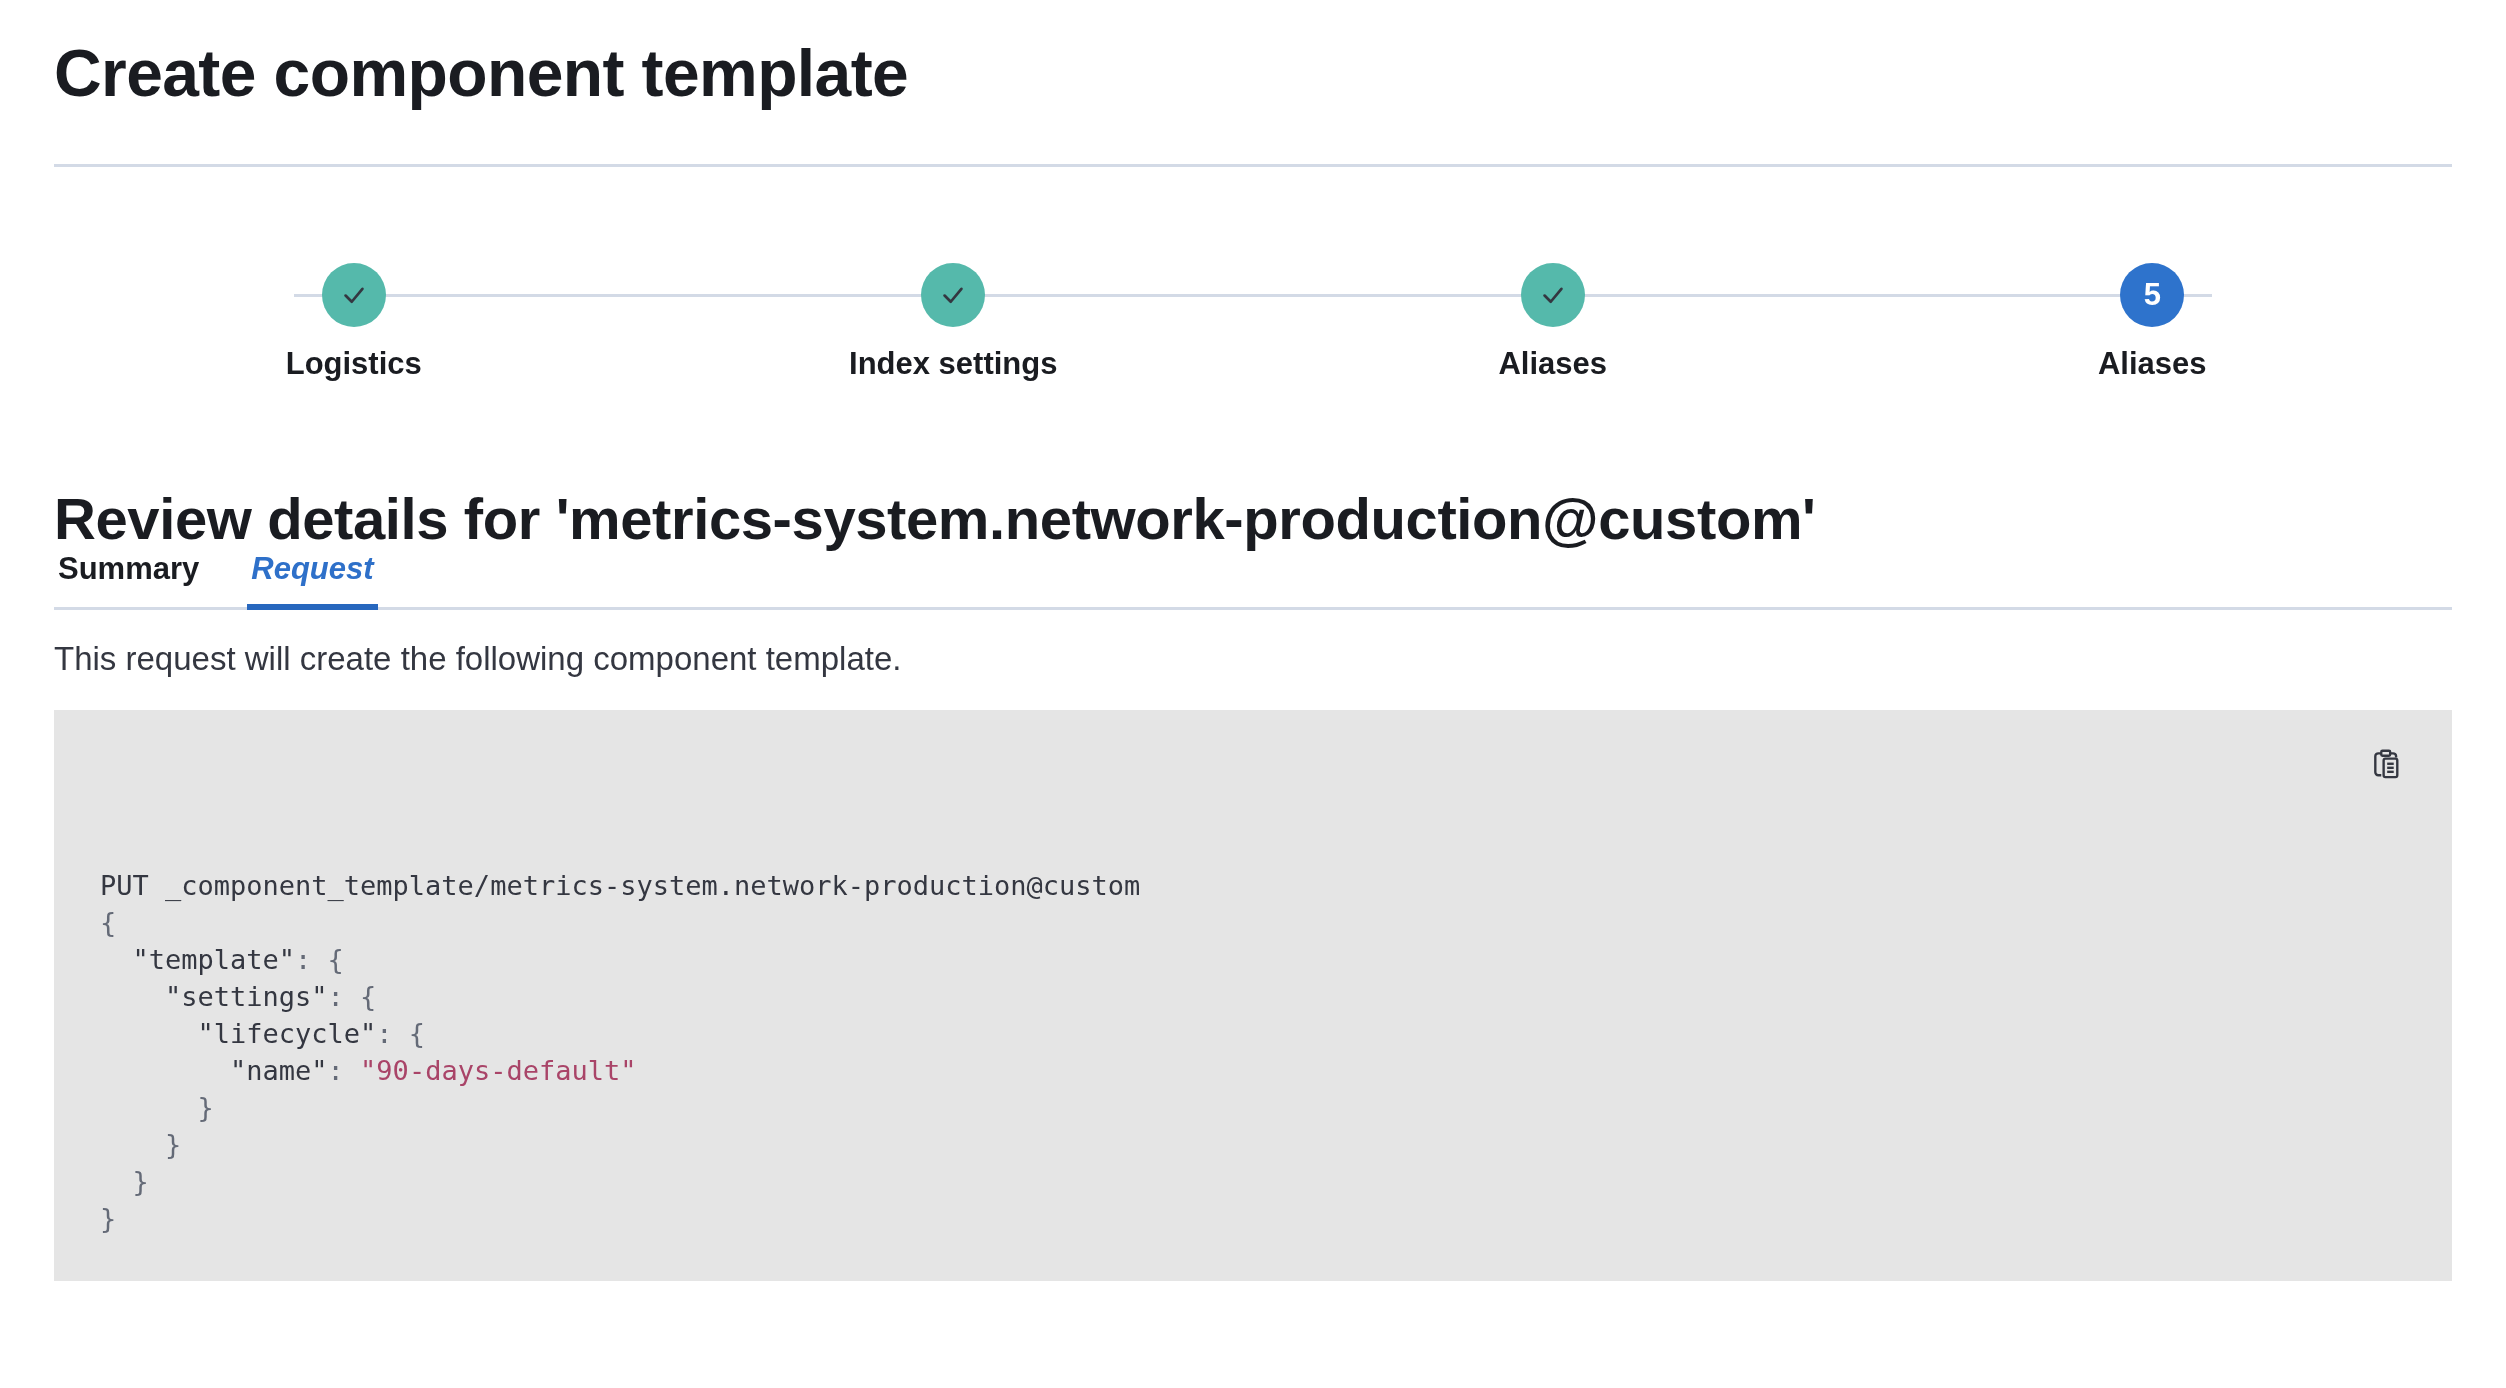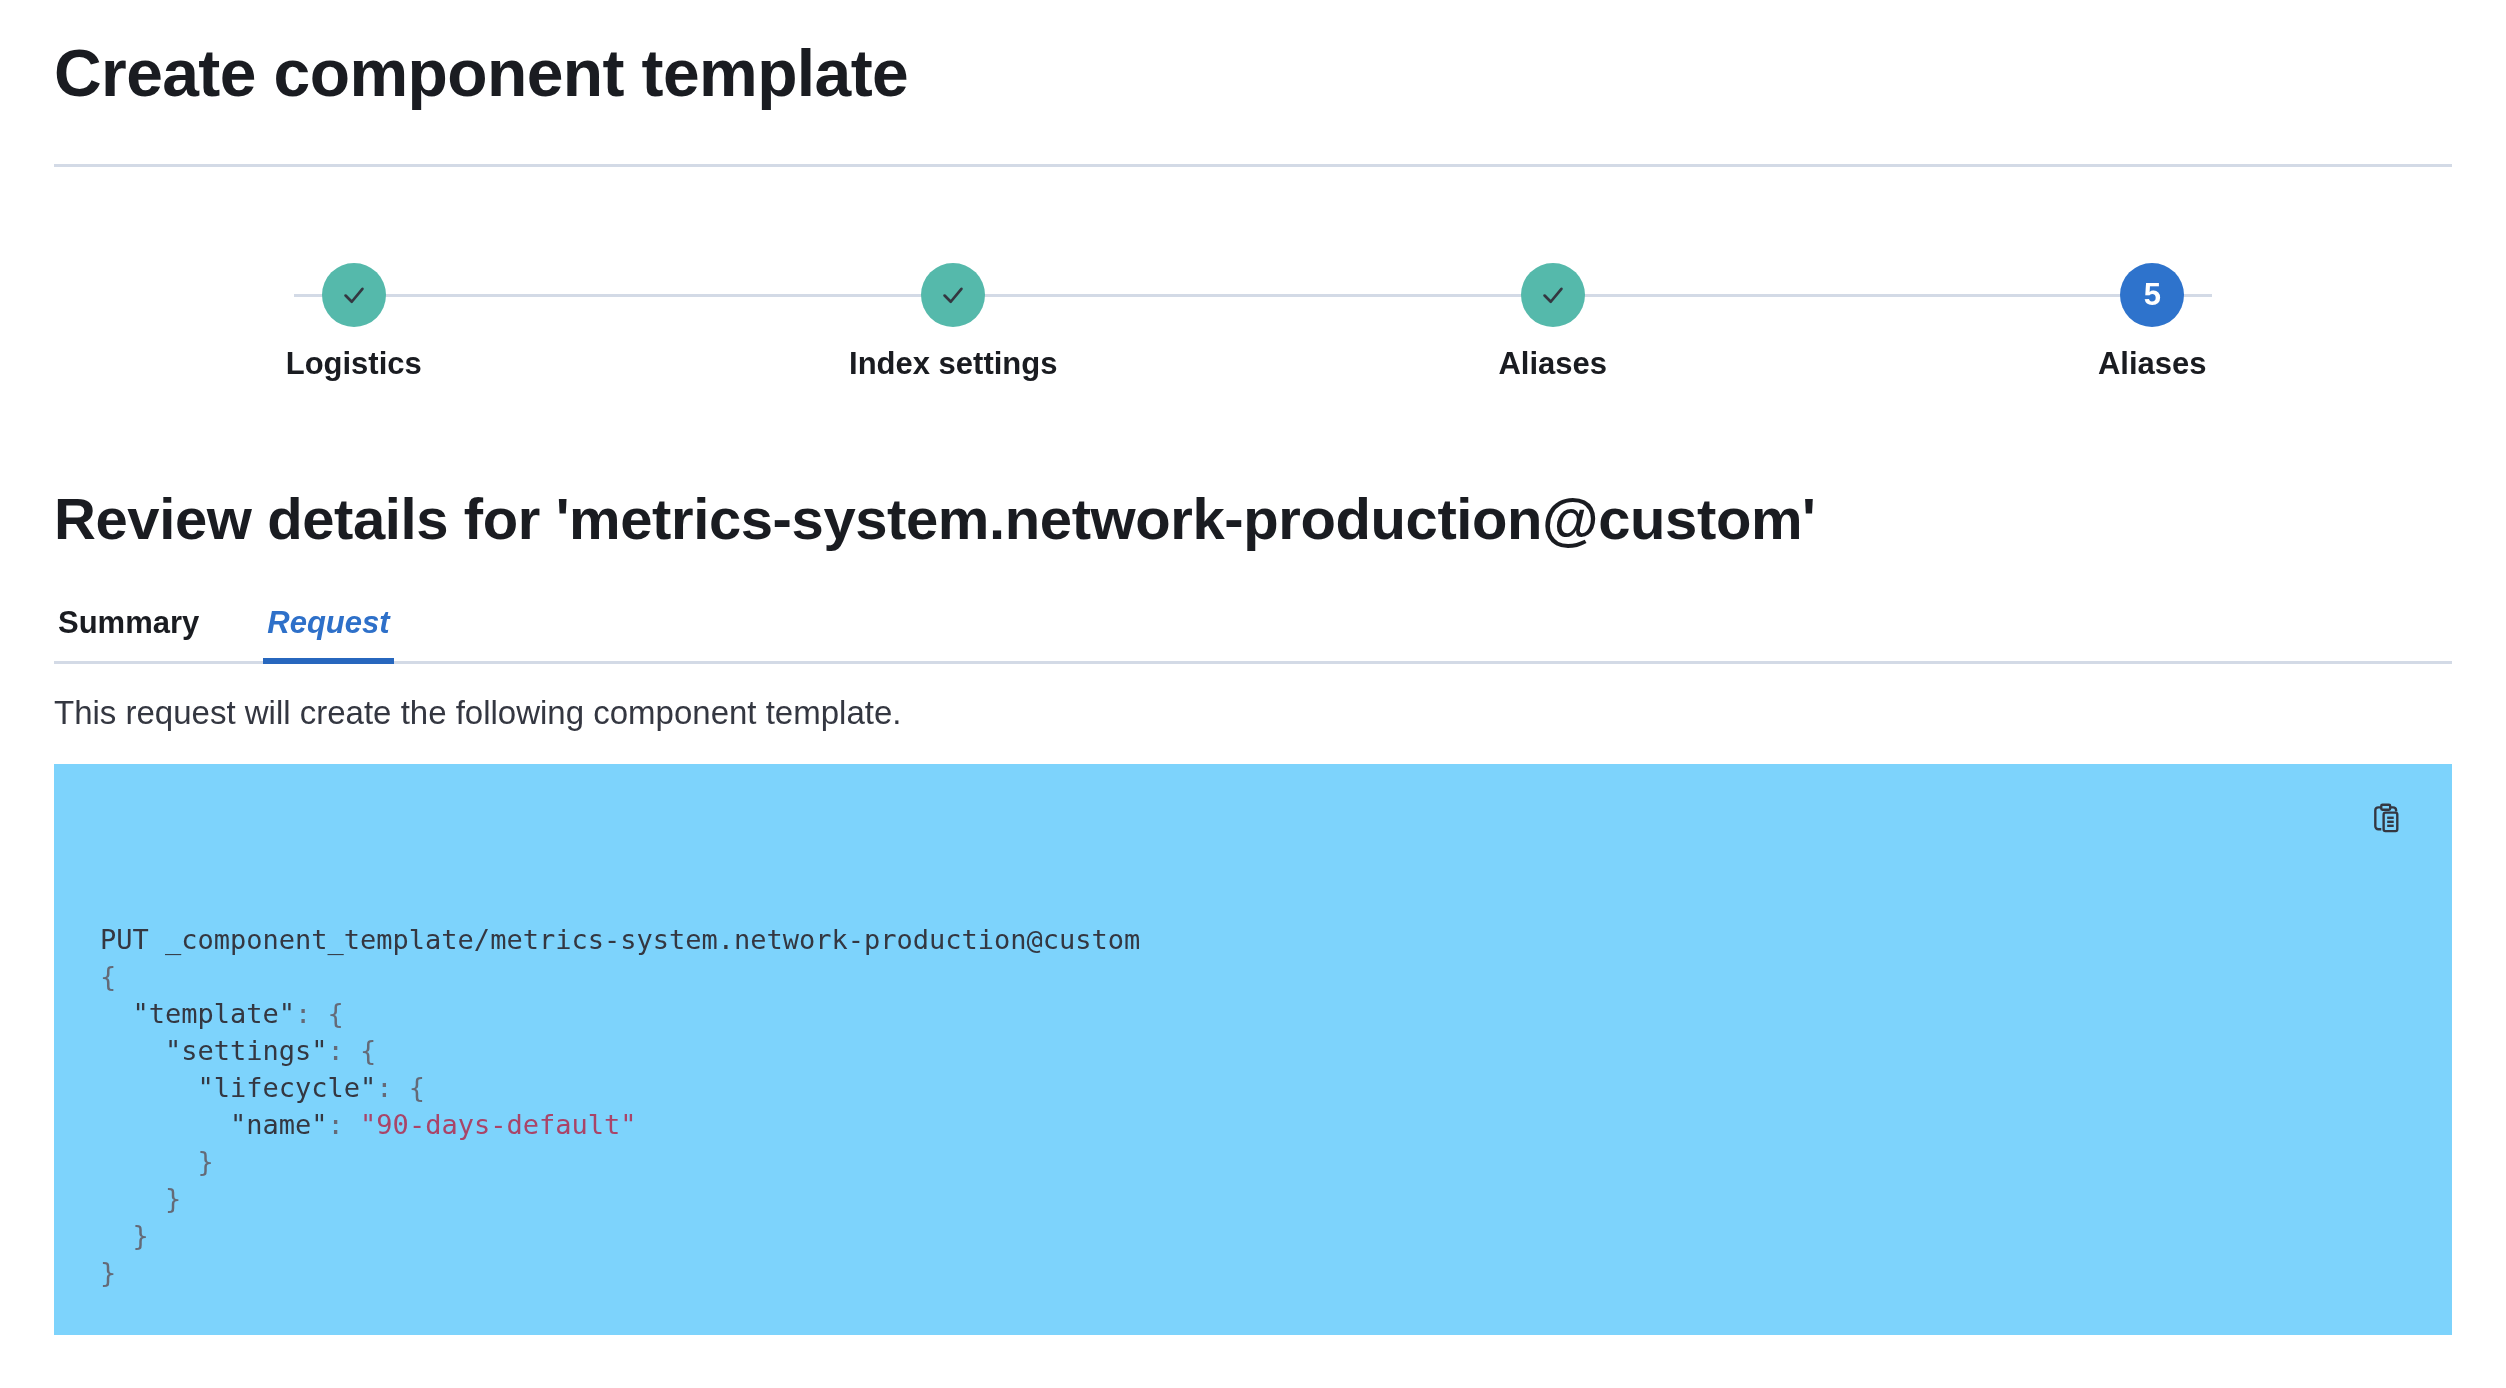--- a/index.html
+++ b/index.html
@@ -82,23 +82,22 @@
     margin-top: 104px;
     font-size: 58px;
     line-height: 64px;
     font-weight: 700;
     letter-spacing: -0.4px;
     color: #1a1c21;
   }
 
   
   .tabs {
-    margin-top: 54px;
-    display: flex;
-    gap: 60px;
+    display: flex;
+    gap: 44px;
     border-bottom: 3px solid #d3dae6;
   }
   .tab {
     background: none;
     border: none;
     font: inherit;
     cursor: pointer;
     padding: 0 4px 20px 4px;
     font-size: 31px;
     line-height: 36px;
@@ -122,21 +121,21 @@
     margin-top: 28px;
     font-size: 33px;
     line-height: 42px;
     color: #343741;
   }
 
   
   .code-block {
     position: relative;
     margin-top: 30px;
-    background: #7dd3fc;
+    background: #e5e5e5;
     padding: 46px 110px 44px 46px;
   }
   .code-content {
     font-family: "DejaVu Sans Mono", "Liberation Mono", monospace;
     font-size: 27px;
     line-height: 37px;
     color: #343741;
     white-space: pre;
   }
   .tok-plain { color: #343741; }

